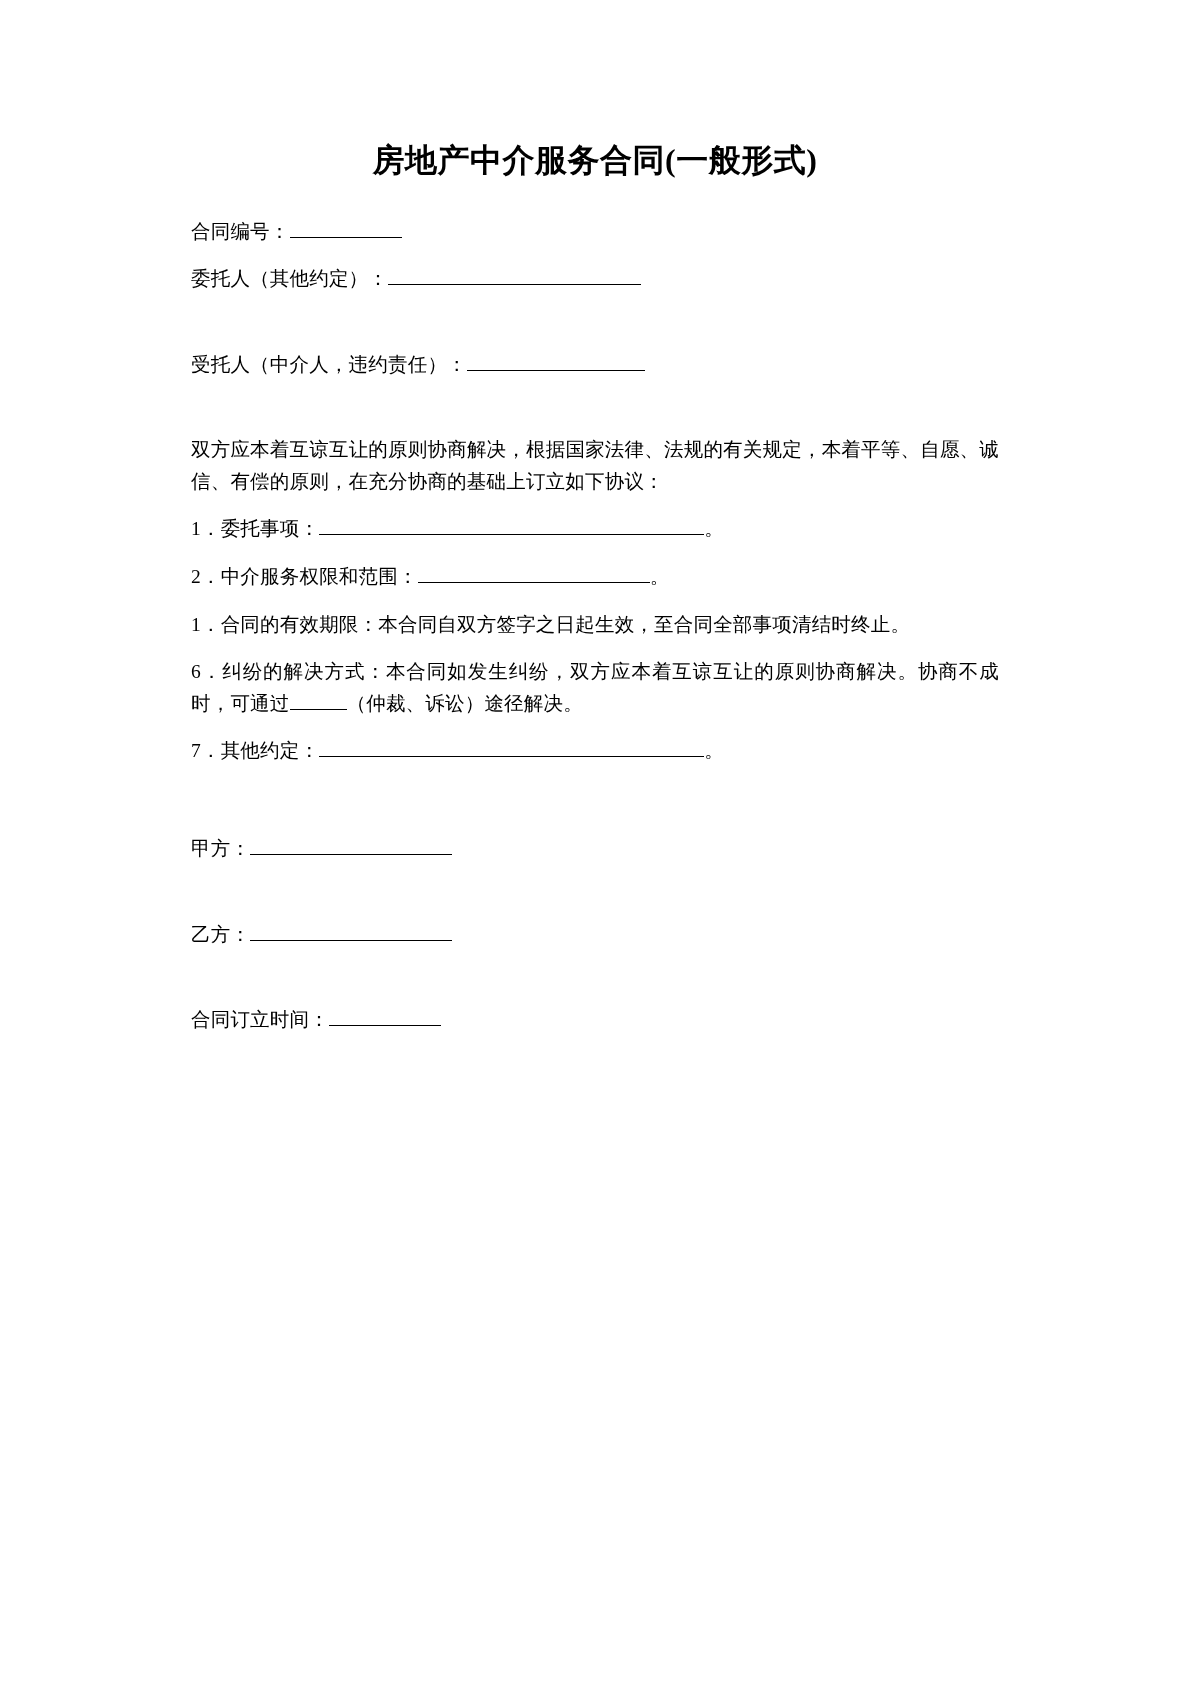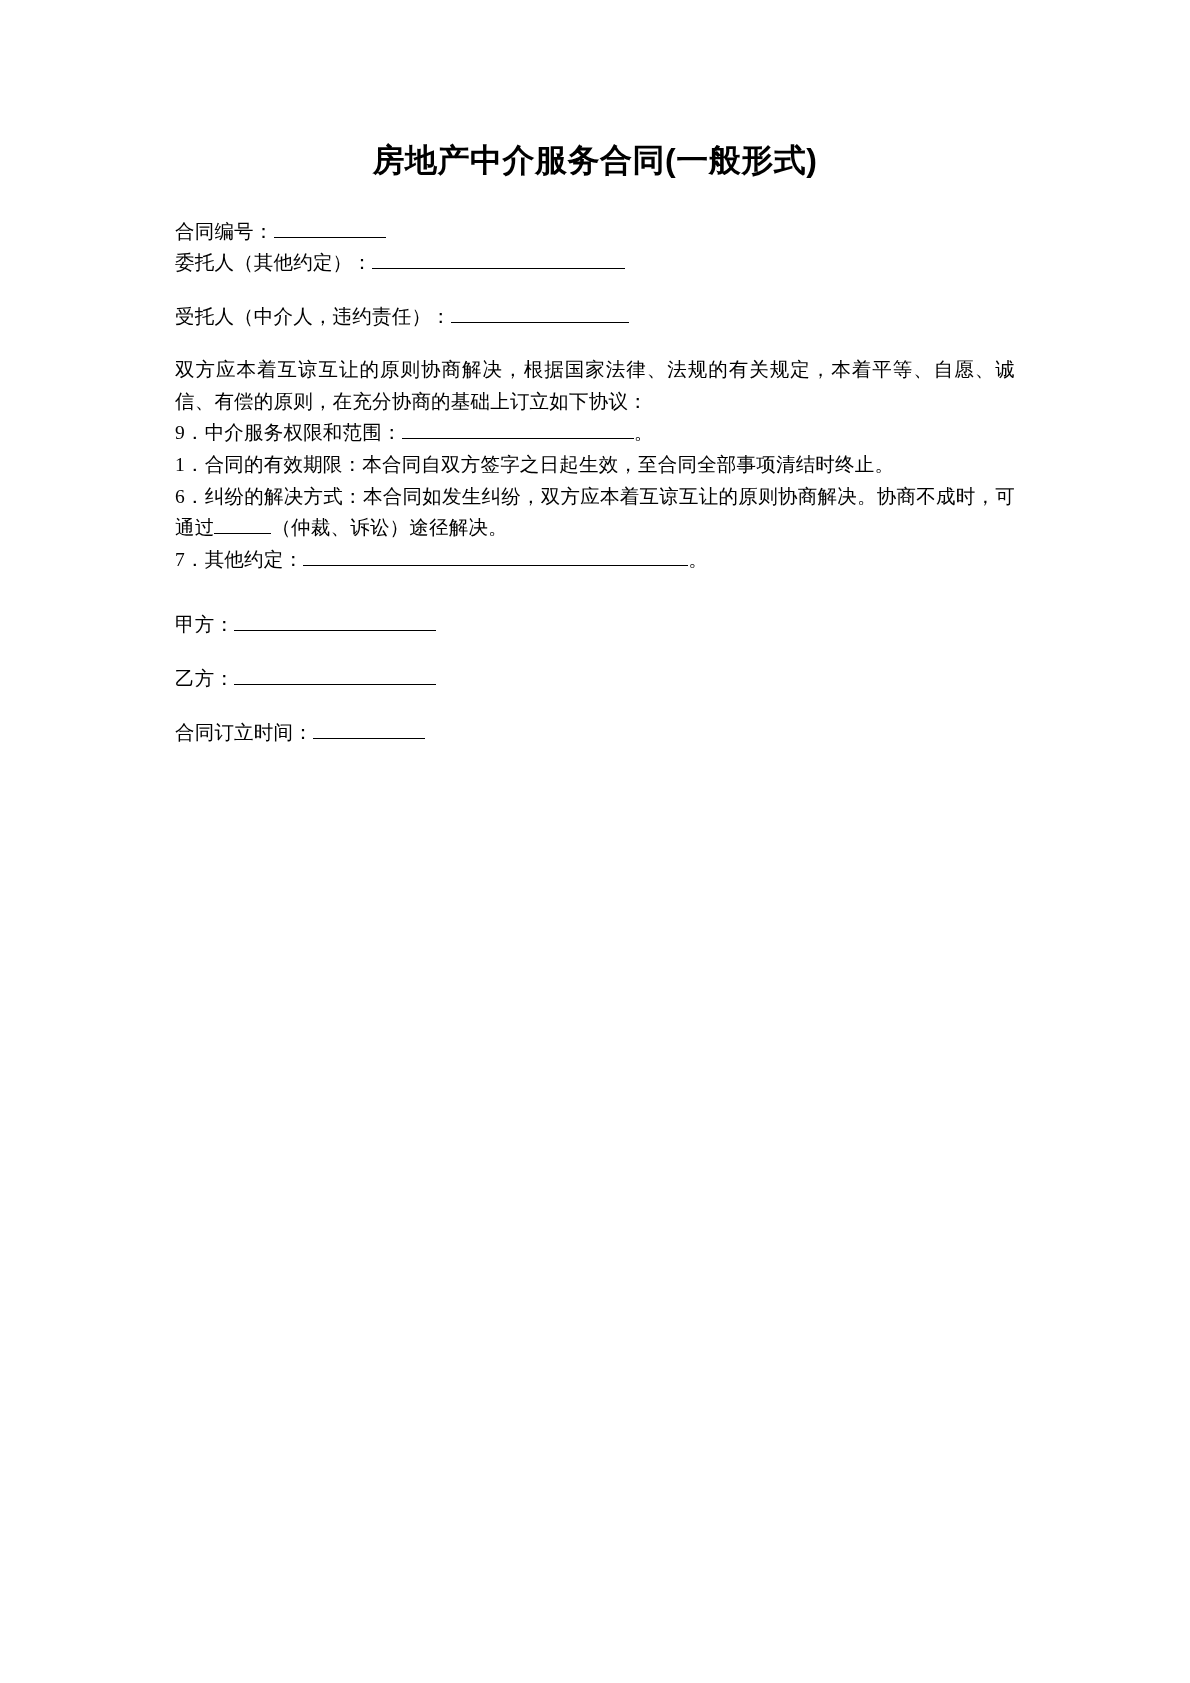--- a/index.html
+++ b/index.html
@@ -15,32 +15,32 @@
   }
   .page {
     position: relative;
     width: 1190px;
     height: 1683px;
     background: #ffffff;
     box-sizing: border-box;
     padding: 140px 175px 0 175px;
   }
   .doc-title {
-    font-family: Liberation Sans, sans-serif;
+    font-family: Liberation Serif, serif;
     font-weight: bold;
     font-size: 32px;
     text-align: center;
     letter-spacing: 0.5px;
     margin: 0 0 34px 0;
     line-height: 1.3;
   }
   .line {
     font-size: 19.5px;
     line-height: 1.62;
-    margin: 0;
+    margin: 16px;
     text-align: justify;
     text-justify: inter-ideograph;
     letter-spacing: 0.2px;
   }
   .gap-md { height: 22px; }
   .gap-lg { height: 34px; }
   .blank {
     display: inline-block;
     border-bottom: 1px solid #000;
     vertical-align: baseline;
@@ -74,23 +74,26 @@
   <div class="gap-md"></div>
 
   <p class="line">
     <span>受托人（中介人，违约责任）：</span><span class="blank b-175"></span>
   </p>
 
   <div class="gap-md"></div>
 
   <p class="line">双方应本着互谅互让的原则协商解决，根据国家法律、法规的有关规定，本着平等、自愿、诚信、有偿的原则，在充分协商的基础上订立如下协议：</p>
 
+  <p class="line">
+    <span>1．委托事项：</span><span class="blank b-380"></span><span>。</span>
+  </p>
 
   <p class="line">
-    <span>9．中介服务权限和范围：</span><span class="blank b-230"></span><span>。</span>
+    <span>2．中介服务权限和范围：</span><span class="blank b-230"></span><span>。</span>
   </p>
 
 
 
   <p class="line">1．合同的有效期限：本合同自双方签字之日起生效，至合同全部事项清结时终止。</p>
 
   <p class="line">
     <span>6．纠纷的解决方式：本合同如发生纠纷，双方应本着互谅互让的原则协商解决。协商不成时，可通过</span><span class="blank b-55"></span><span>（仲裁、诉讼）途径解决。</span>
   </p>
 

